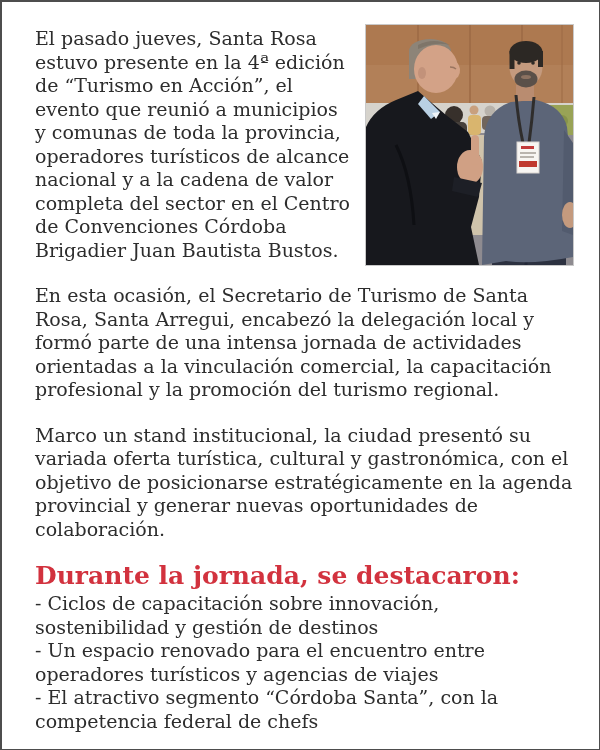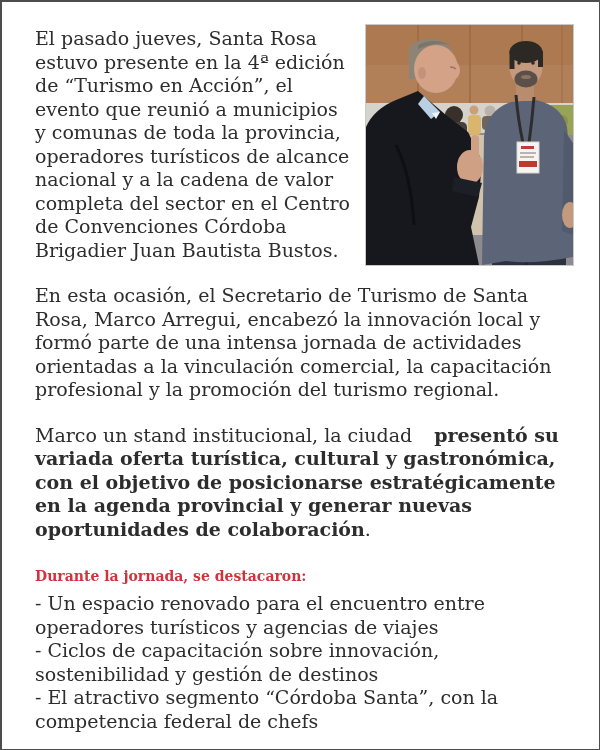--- a/index.html
+++ b/index.html
@@ -29,24 +29,24 @@
     height: 240px;
     margin: -3px 0 16px 14px;
     border: 1px solid #c9c9c9;
     background: #b28058;
     overflow: hidden;
   }
   .figure svg { display: block; }
   p.body-par {
     margin: 0 0 22px 0;
   }
-  .bold { font-weight: bold; margin-left: 16px; }
+  .bold { font-weight: normal; }
   h2.section-heading {
     font-family: "DejaVu Serif", "Liberation Serif", serif;
-    font-size: 14px;
+    font-size: 25px;
     line-height: 26px;
     font-weight: bold;
     color: #d2323e;
     margin: 22px 0 3px 0;
   }
   .highlight-list { margin: 0; }
   .highlight-list .item {
     margin: 0;
   }
 </style>
@@ -124,25 +124,25 @@
       <ellipse cx="56" cy="48" rx="4" ry="6" fill="#c2927a"></ellipse>
       <path d="M84,42 Q88,42 90,44" stroke="#9a7560" stroke-width="1.5" fill="none"></path>
       <ellipse cx="104" cy="142" rx="13" ry="17" fill="#d0a084"></ellipse>
       <rect x="105" y="110" width="8" height="30" rx="4" fill="#d0a084"></rect>
       <path d="M88,152 L116,158 L112,172 L86,166 Z" fill="#1d1f26"></path>
     </svg>
   </div>
 
   <p class="body-par">El pasado jueves, Santa Rosa estuvo presente en la 4ª edición de “Turismo en Acción”, el evento que reunió a municipios y comunas de toda la provincia, operadores turísticos de alcance nacional y a la cadena de valor completa del sector en el Centro de Convenciones Córdoba Brigadier Juan Bautista Bustos.</p>
 
-  <p class="body-par">En esta ocasión, el Secretario de Turismo de Santa Rosa, Marco Arregui, encabezó la innovación local y formó parte de una intensa jornada de actividades orientadas a la vinculación comercial, la capacitación profesional y la promoción del turismo regional.</p>
+  <p class="body-par">En esta ocasión, el Secretario de Turismo de Santa Rosa, Santa Arregui, encabezó la delegación local y formó parte de una intensa jornada de actividades orientadas a la vinculación comercial, la capacitación profesional y la promoción del turismo regional.</p>
 
   <p class="body-par"><span>Marco un stand institucional, la ciudad </span><span class="bold">presentó su variada oferta turística, cultural y gastronómica, con el objetivo de posicionarse estratégicamente en la agenda provincial y generar nuevas oportunidades de colaboración</span><span>.</span></p>
 
   <h2 class="section-heading">Durante la jornada, se destacaron:</h2>
 
   <div class="highlight-list">
+    <div class="item">- Ciclos de capacitación sobre innovación, sostenibilidad y gestión de destinos</div>
     <div class="item">- Un espacio renovado para el encuentro entre operadores turísticos y agencias de viajes</div>
-    <div class="item">- Ciclos de capacitación sobre innovación, sostenibilidad y gestión de destinos</div>
     <div class="item">- El atractivo segmento “Córdoba Santa”, con la competencia federal de chefs</div>
   </div>
 
 </div>
 
 </body></html>

